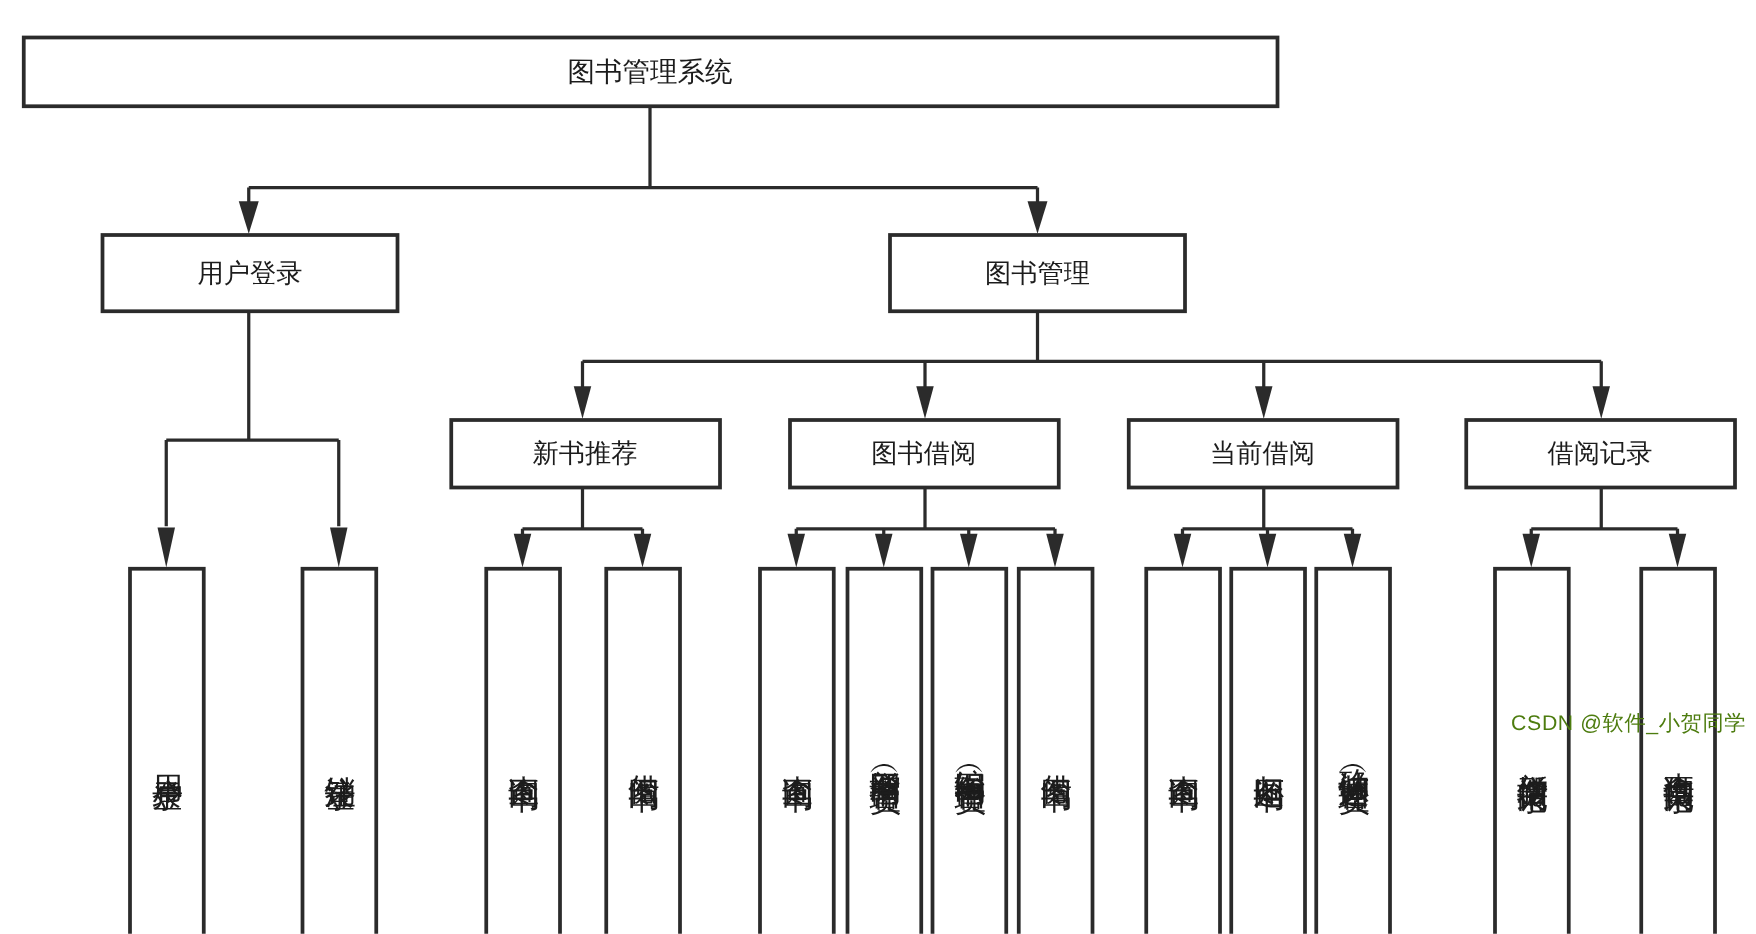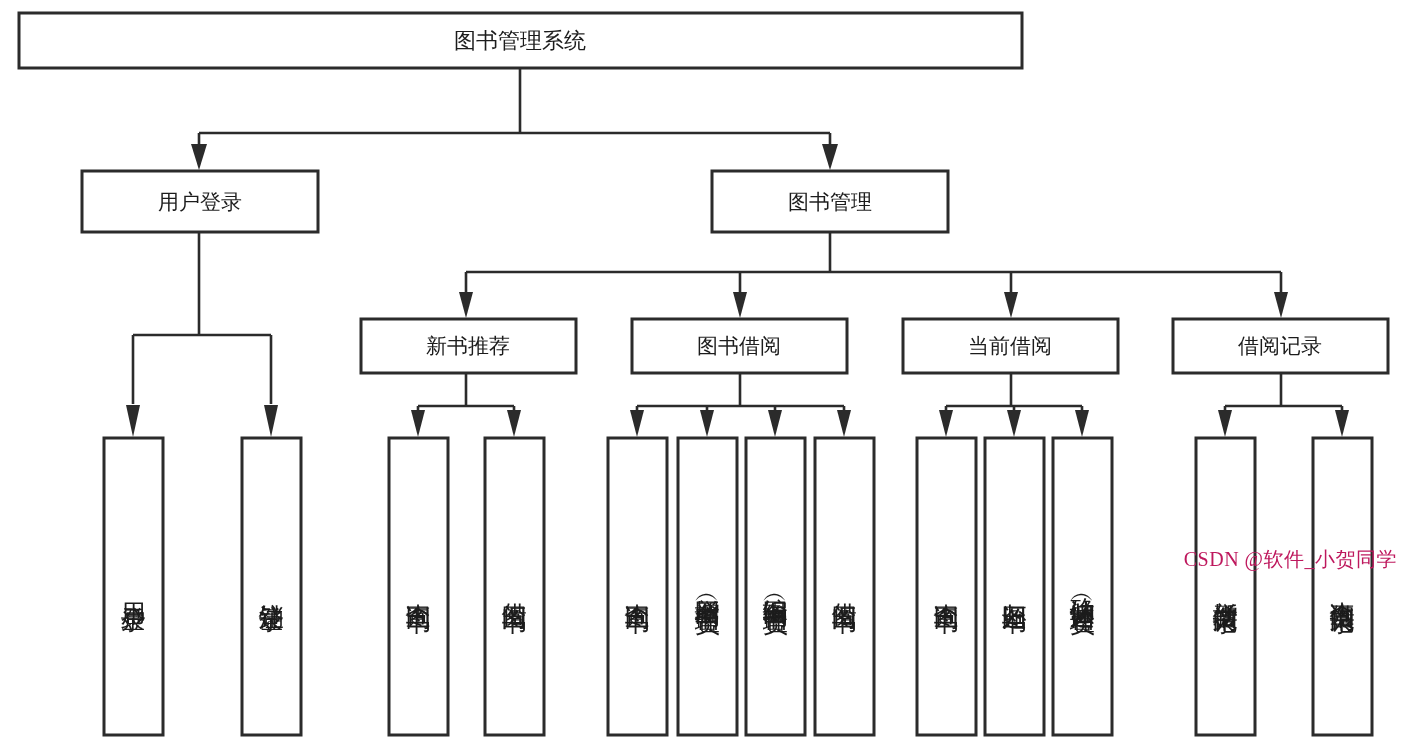--- a/index.html
+++ b/index.html
@@ -10,21 +10,21 @@
   body {
     width: 1405px;
     height: 747px;
     font-family: "Liberation Sans", "DejaVu Sans", sans-serif;
     overflow: hidden;
     position: relative;
   }
   #diagram-root {
     position: absolute;
     left: 0;
-    top: 0;
+    top: 17px;
     width: 1405px;
     height: 577px;
   }
   svg.flow {
     display: block;
     width: 1405px;
     height: 747px;
   }
   .node-rect {
     fill: #ffffff;
@@ -65,23 +65,23 @@
     align-items: center;
     justify-content: center;
     white-space: nowrap;
     pointer-events: none;
     text-align: center;
   }
   .watermark {
     position: absolute;
     right: 8px;
     bottom: 4px;
-    font-family: Liberation Serif, serif;
-    font-size: 20px;
-    color: #be185d;
+    font-family: Liberation Sans, sans-serif;
+    font-size: 17px;
+    color: #4d7c0f;
     letter-spacing: 0.5px;
     white-space: nowrap;
   }
 </style>
 </head>
 <body>
 
 <div id="diagram-root">
 
   <svg class="flow" viewBox="0 0 1405 747">

